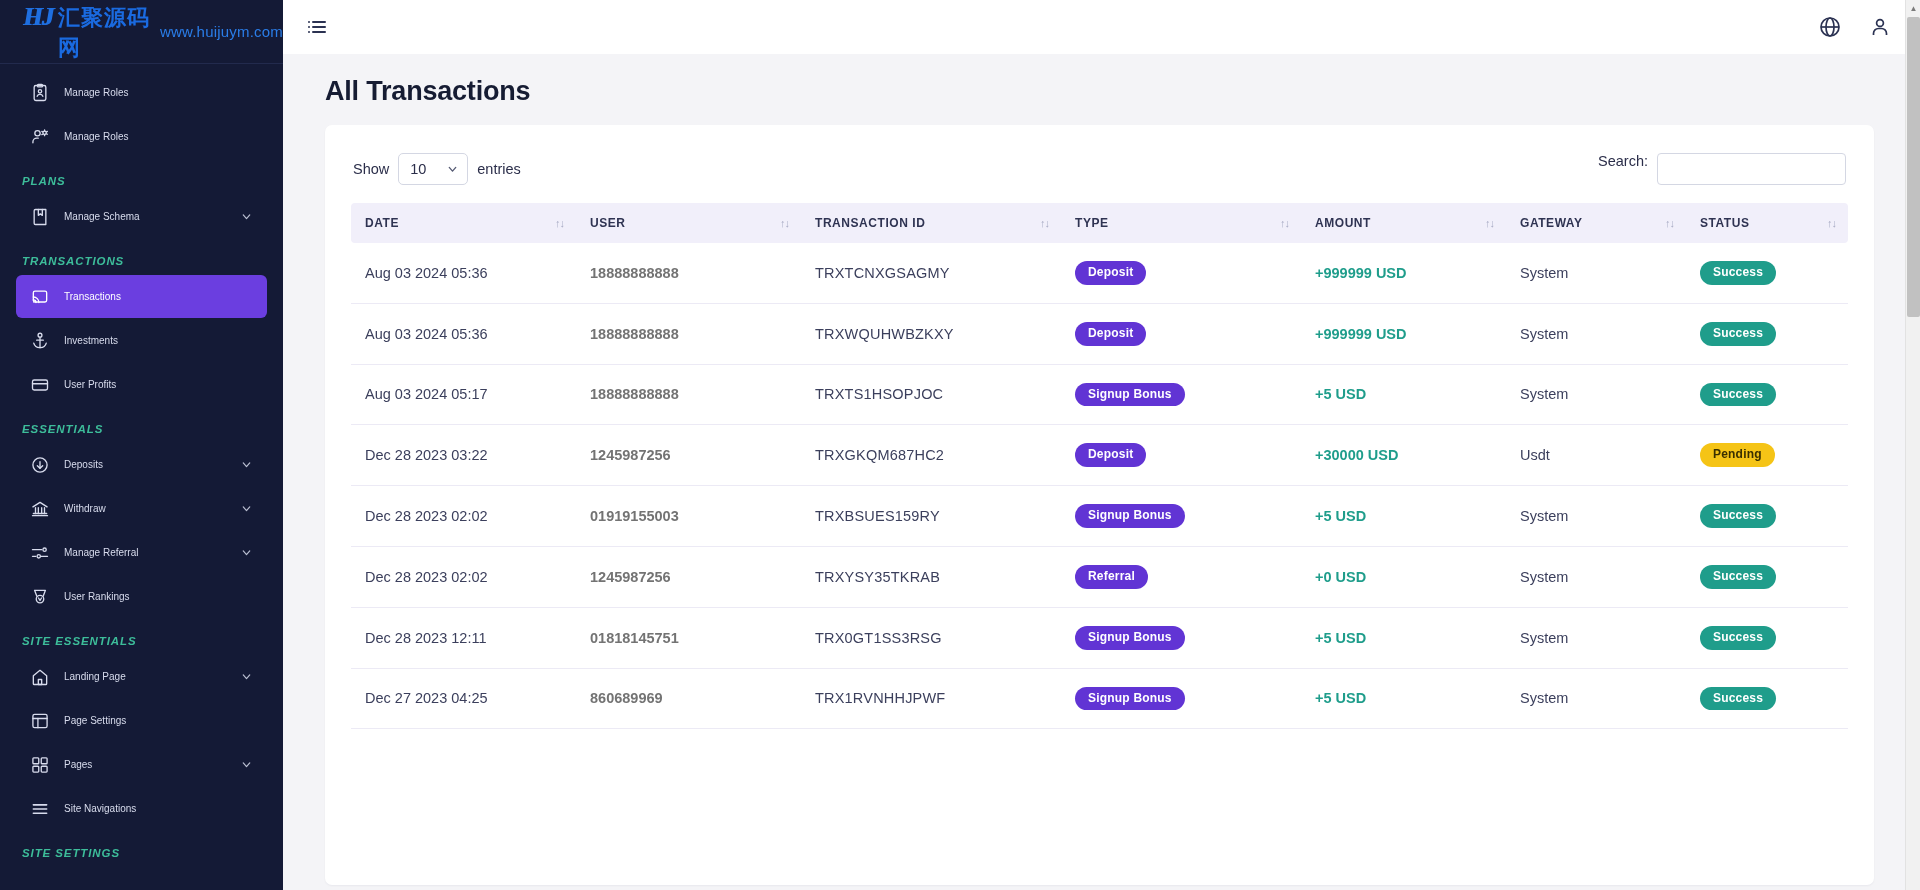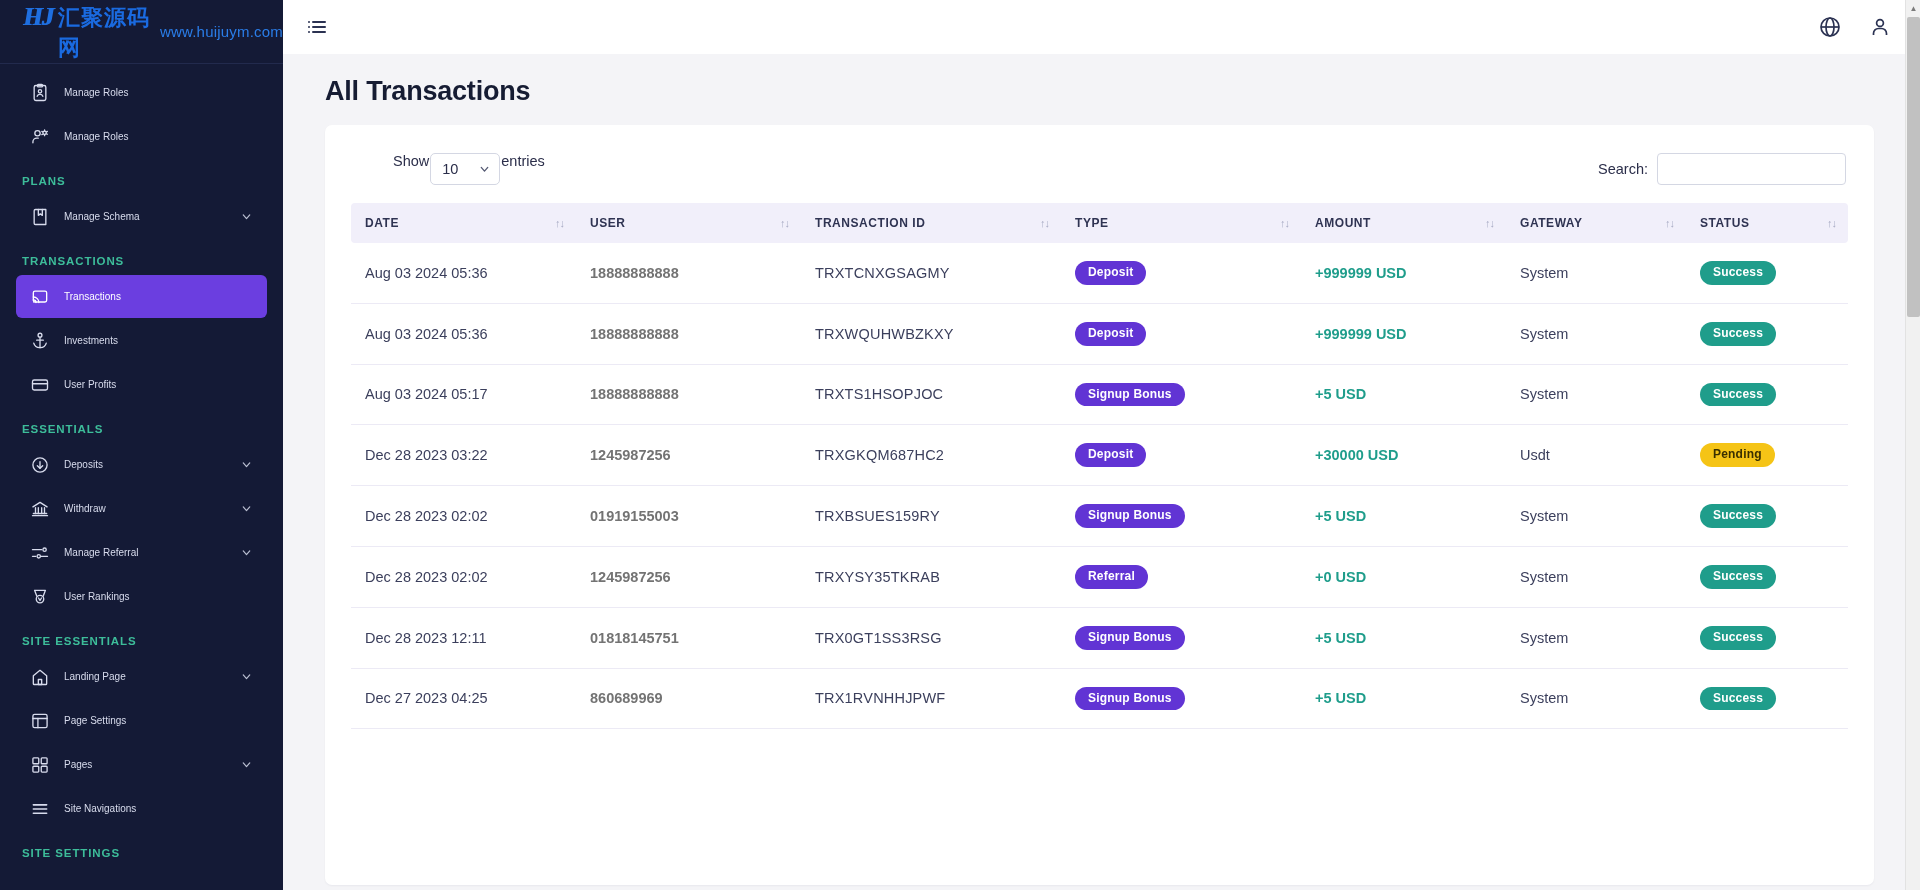--- a/index.html
+++ b/index.html
@@ -55,20 +55,21 @@
     margin-top:-3px;
   }
   .nav { padding:6px 0 0 0; }
   .nav-group-label {
     color:#3dbd9a;
     font-size:11.5px;
     font-weight:bold;
     letter-spacing:.9px;
     padding:16px 22px 7px 22px;
     text-transform:uppercase;
+    font-style:italic;
   }
   .nav-item {
     display:flex;
     align-items:center;
     gap:14px;
     height:43px;
     margin:1px 16px;
     padding:0 14px;
     border-radius:6px;
     color:#d8dced;
@@ -123,40 +124,40 @@
     box-shadow:0 1px 2px rgba(20,26,54,.05);
     padding:24px 26px 0 26px;
     min-height:760px;
   }
   .card-controls {
     display:flex;
     align-items:center;
     justify-content:space-between;
     padding:4px 2px 18px 2px;
   }
-  .length-ctl { display:flex; align-items:flex-start; gap:1px; font-size:14.5px; color:#2b2e4a;margin-left:40px; }
+  .length-ctl { display:flex; align-items:center; gap:9px; font-size:14.5px; color:#2b2e4a; }
   .select-wrap { position:relative; }
   select.entries {
     appearance:none;
     -webkit-appearance:none;
     border:1px solid #d4d7e3;
     border-radius:5px;
     background:#fff;
     padding:7px 32px 7px 11px;
     font-family:"Liberation Sans", sans-serif;
     font-size:14.5px;
     color:#2b2e4a;
     cursor:pointer;
   }
   .select-caret {
     position:absolute; right:9px; top:50%; transform:translateY(-50%);
     pointer-events:none; width:13px; height:13px; color:#555a73;
   }
   .select-caret svg { width:13px; height:13px; display:block; }
-  .search-ctl { display:flex; align-items:center; gap:9px; font-size:14.5px; }
+  .search-ctl { display:flex; gap:9px; font-size:14.5px; }
   input.search-input {
     border:1px solid #d4d7e3;
     border-radius:4px;
     height:32px;
     width:189px;
     padding:0 9px;
     font-family:"Liberation Sans", sans-serif;
     font-size:14px;
     color:#2b2e4a;
     outline:none;

